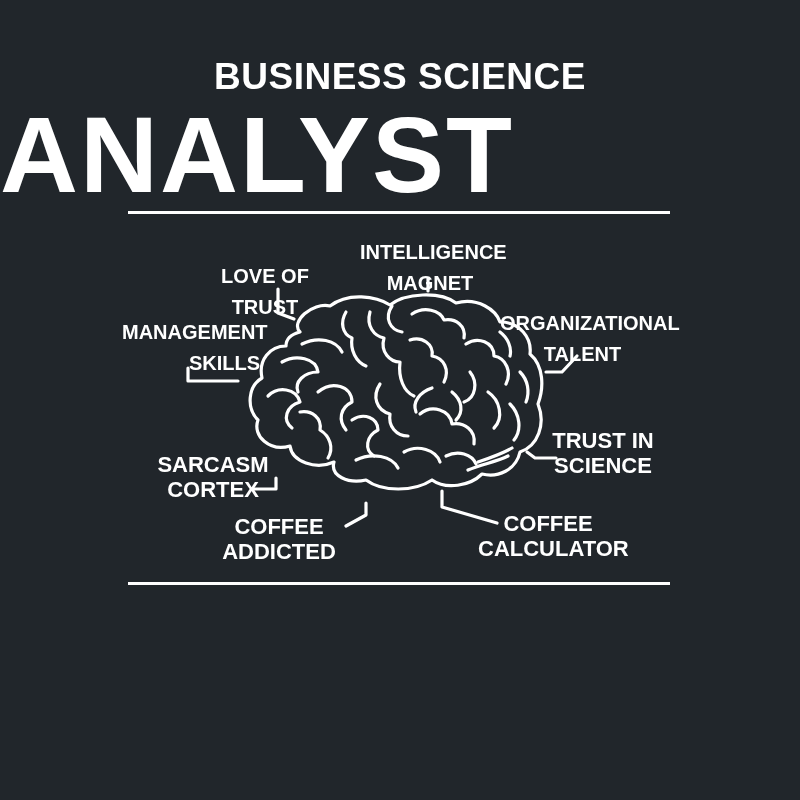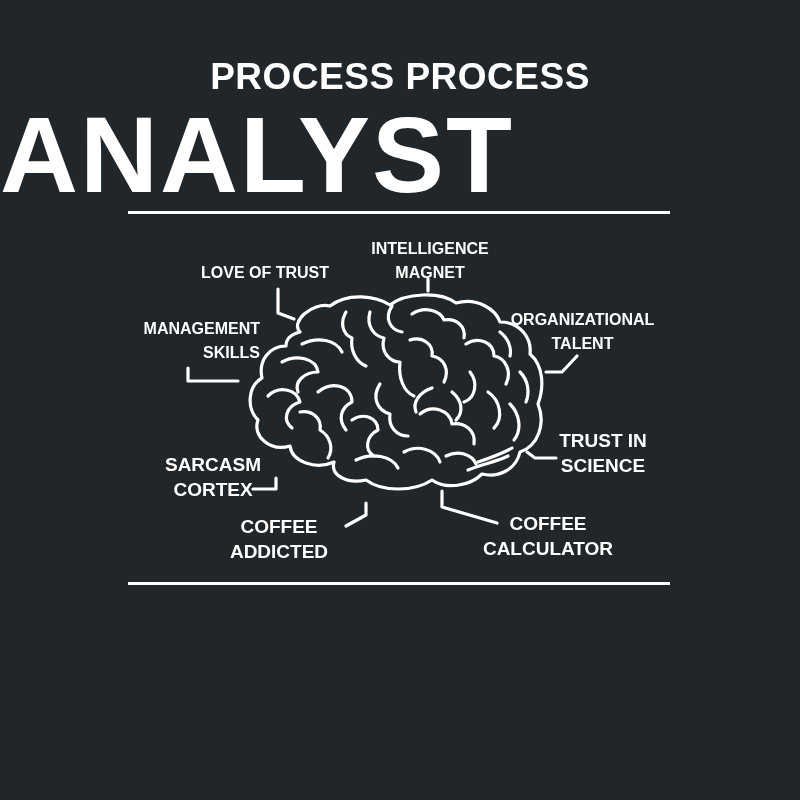--- a/index.html
+++ b/index.html
@@ -2,28 +2,28 @@
 <html><head>
 <meta charset="utf-8">
 <style>
   html, body { margin:0; padding:0; }
   body { width:800px; height:800px; background:#21262b; position:relative; overflow:hidden;
          font-family:"Liberation Sans", "DejaVu Sans", sans-serif; color:#ffffff; }
   .abs { position:absolute; }
   .subtitle { left:0; width:800px; top:56px; text-align:center; font-weight:bold; font-size:37px; letter-spacing:0.5px; }
   .title { left:0; width:800px; top:100px; font-weight:bold; font-size:108px; letter-spacing:2px; line-height:110px; }
   .rule { left:128px; width:542px; height:3px; background:#ffffff; }
-  .label { font-weight:bold; font-size:16px; text-align:center; line-height:24px; white-space:pre-line; }
-  .label.big { font-size:19px; line-height:25px; }
+  .label { font-weight:bold; font-size:20px; text-align:center; line-height:31px; white-space:pre-line; }
+  .label.big { font-size:22px; line-height:25px; }
   svg.art { position:absolute; left:0; top:0; }
 </style>
 </head>
 <body>
 
-<div class="abs subtitle">PROCESS PROCESS</div>
+<div class="abs subtitle">BUSINESS SCIENCE</div>
 <div class="abs title">ANALYST</div>
 <div class="abs rule" style="top:211px"></div>
 <div class="abs rule" style="top:582px"></div>
 
 <div class="abs label" style="left:360px; width:140px; top:237px;">INTELLIGENCE
 MAGNET</div>
 <div class="abs label" style="left:190px; width:150px; top:261px;">LOVE OF TRUST</div>
 <div class="abs label" style="left:500px; width:165px; top:308px;">ORGANIZATIONAL
 TALENT</div>
 <div class="abs label" style="left:122px; width:138px; top:317px;text-align:right;">MANAGEMENT

